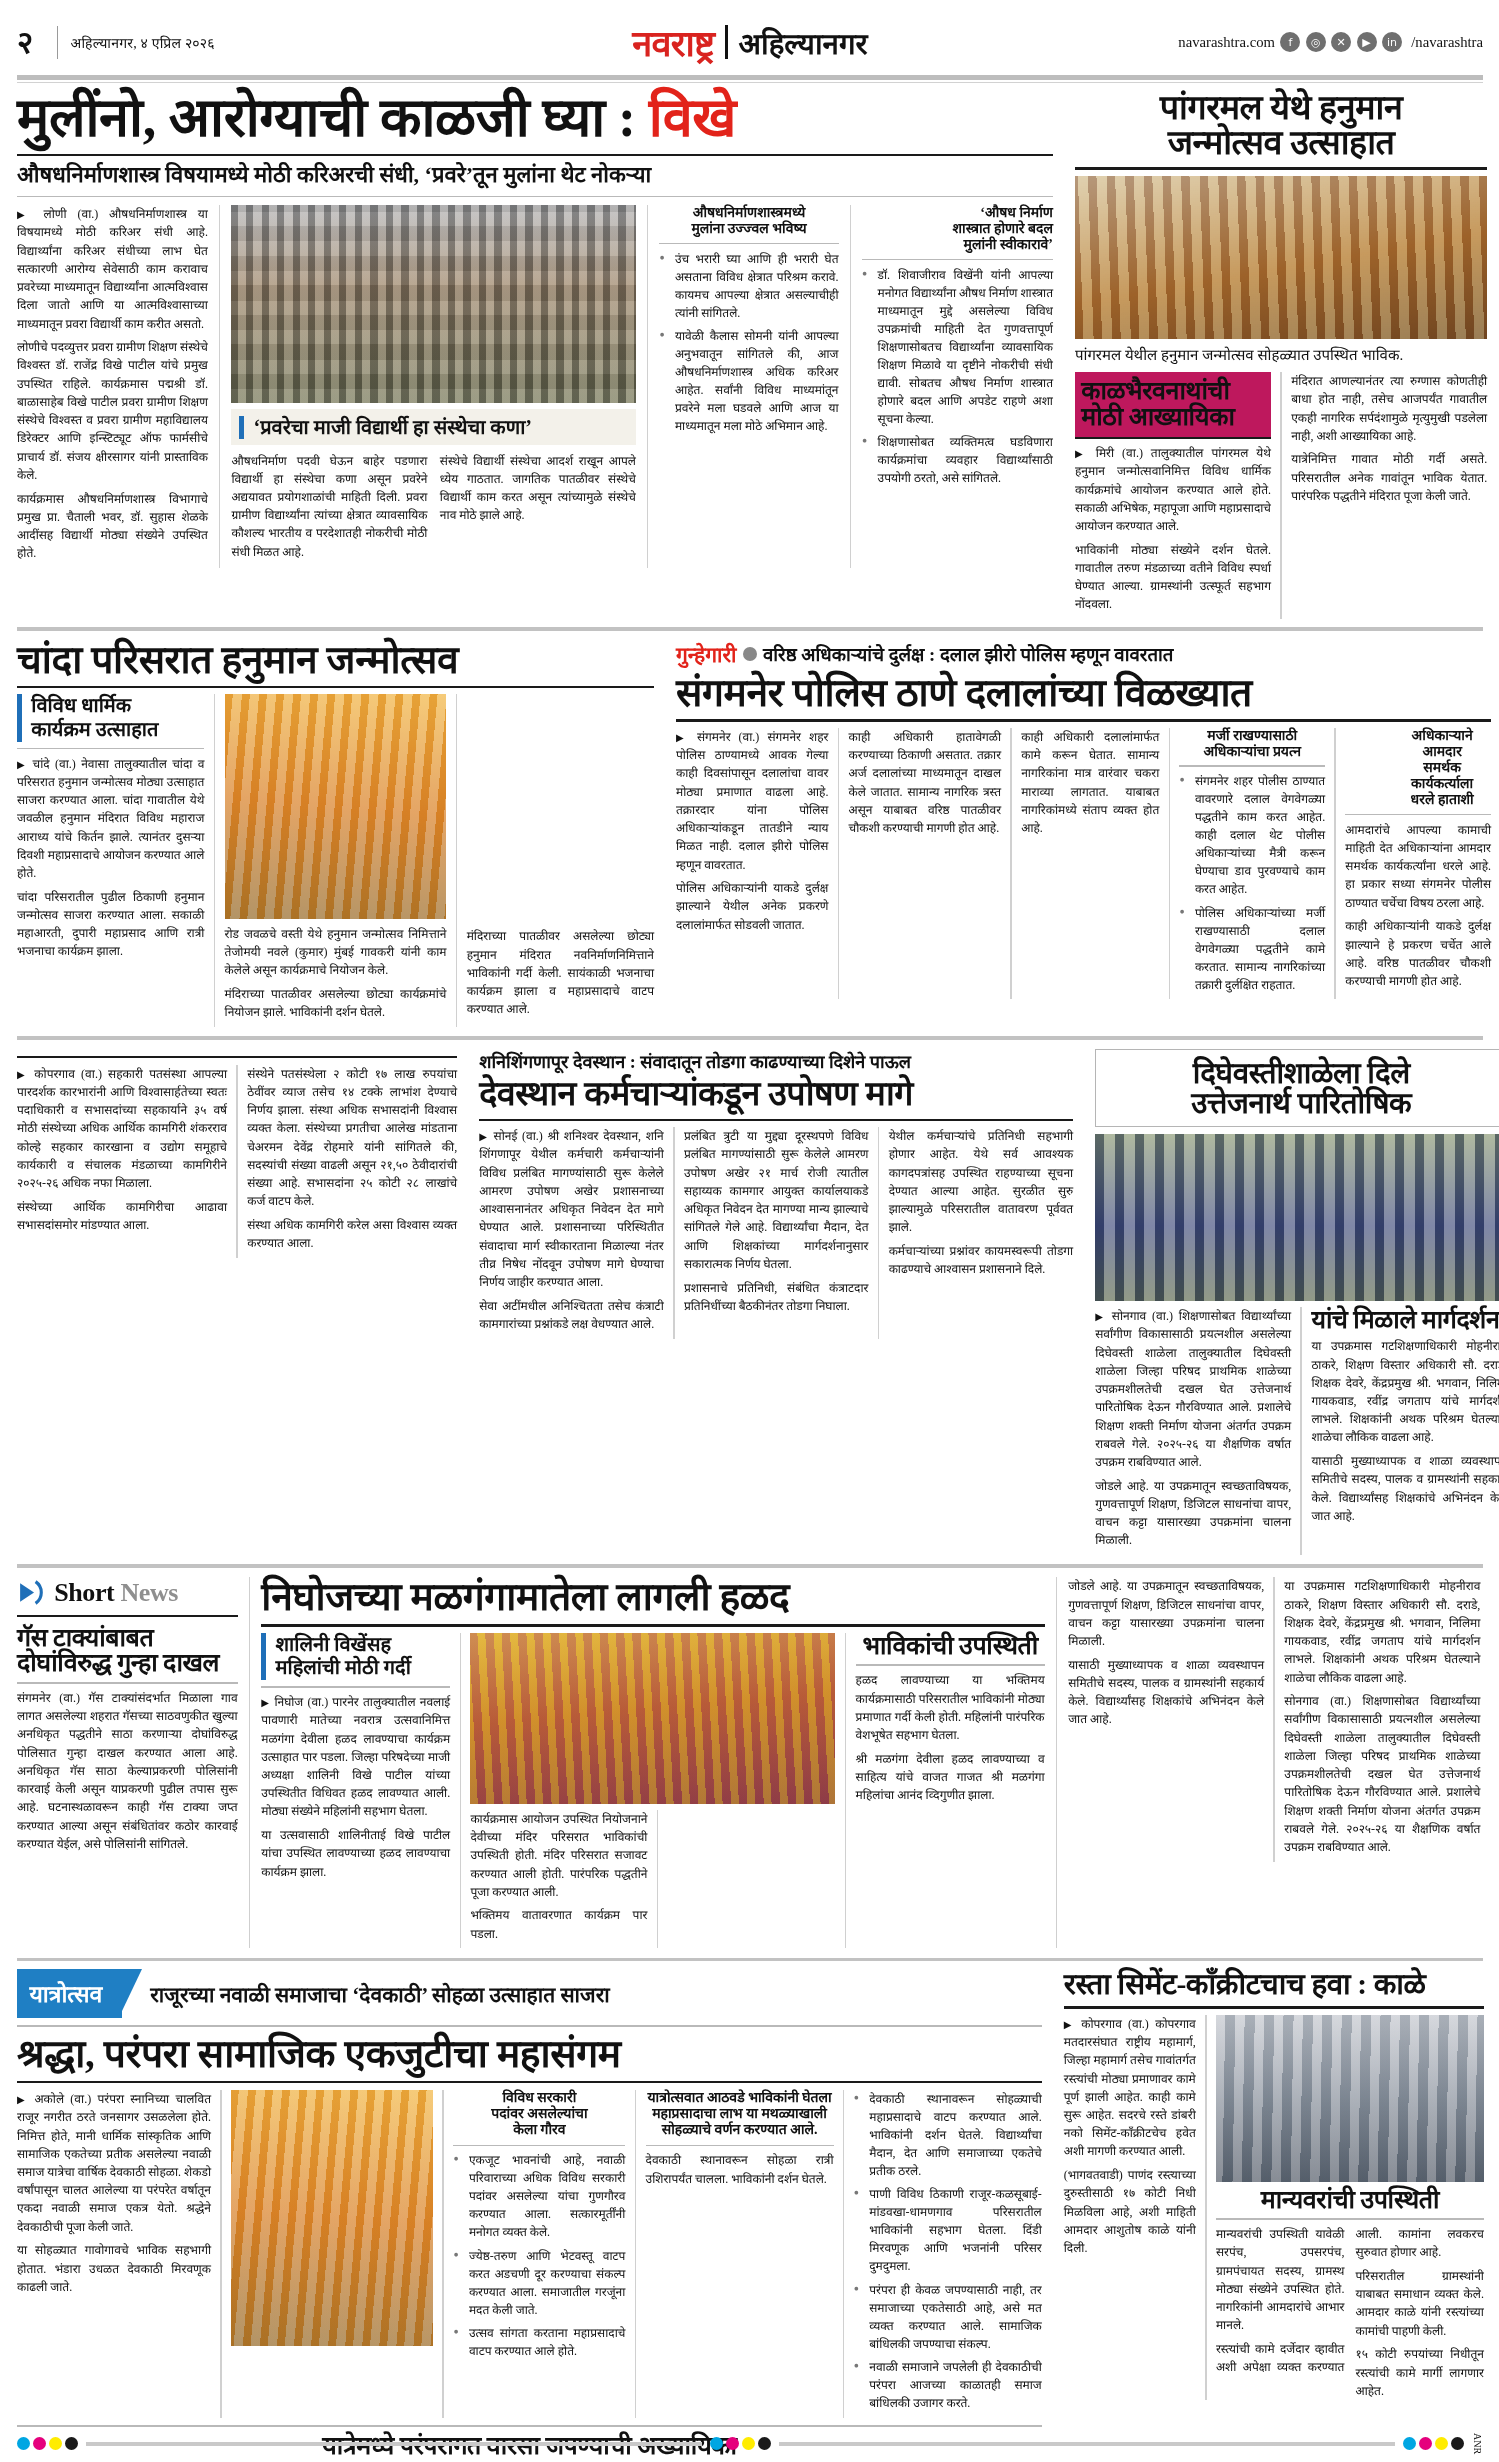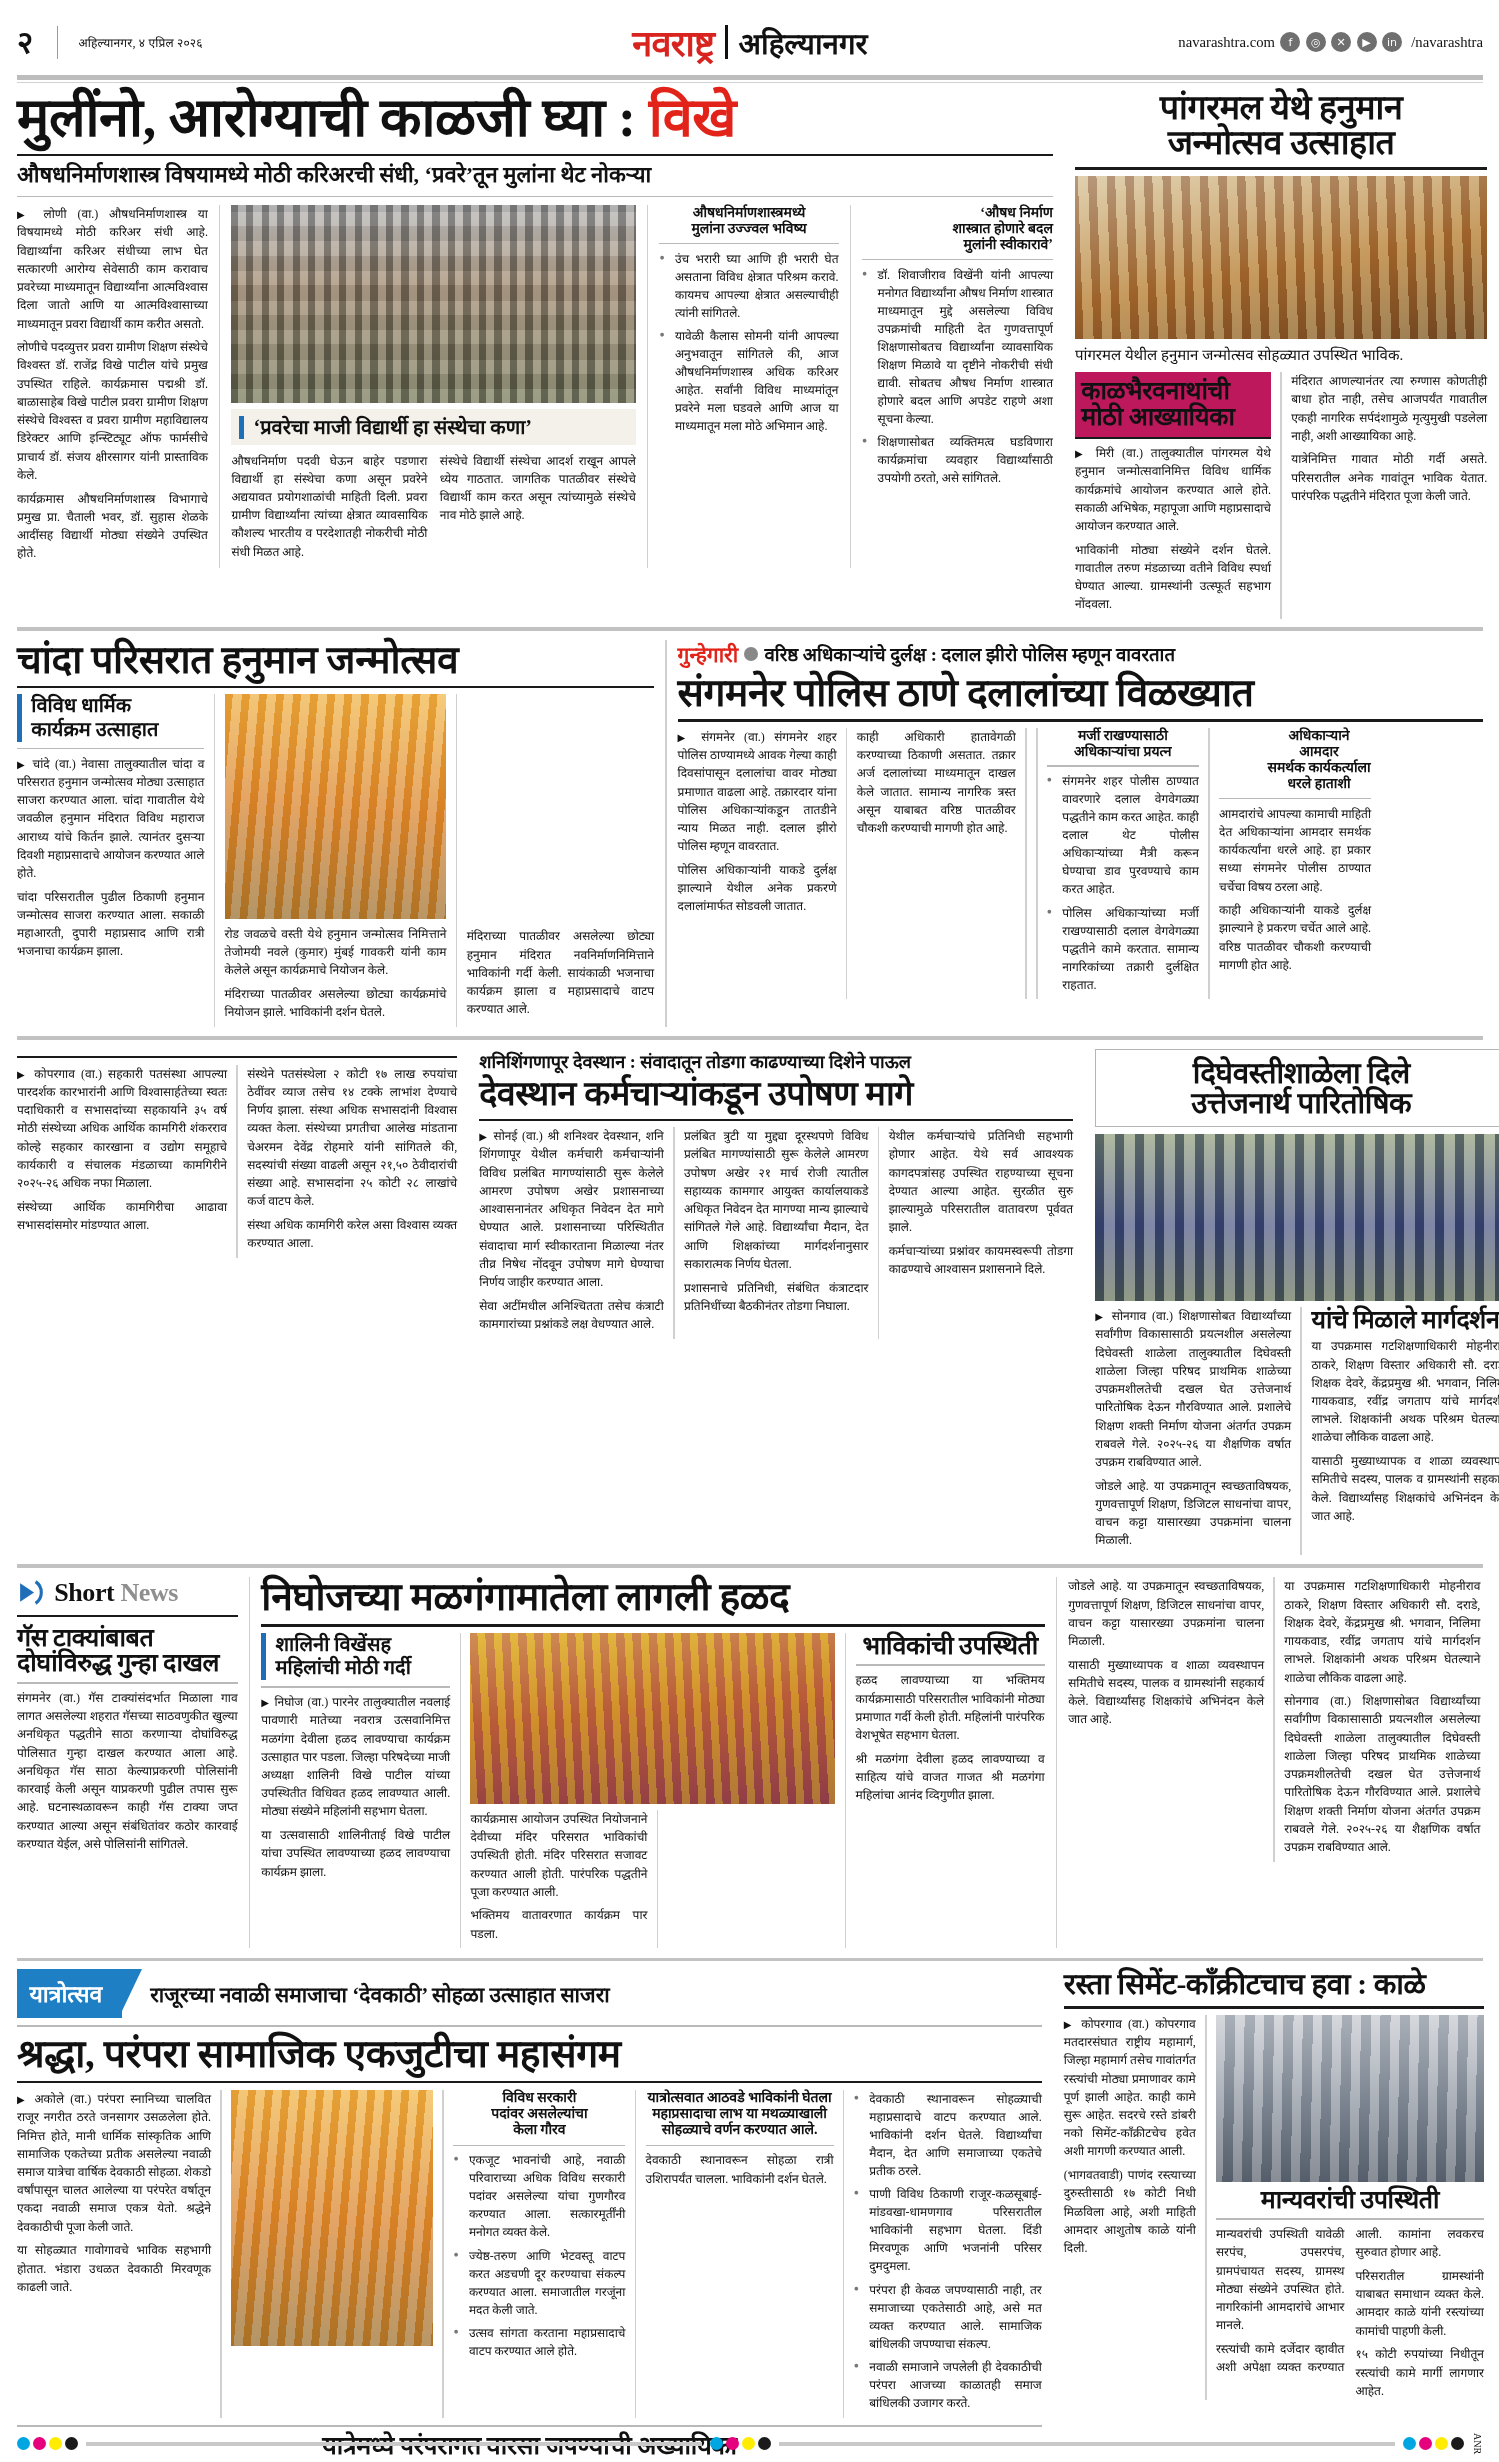--- a/index.html
+++ b/index.html
@@ -9,21 +9,21 @@
     font-family:"Liberation Serif", serif;
     color:#111; position:relative; overflow:hidden;
   }
   .page { width:1500px; height:2462px; padding:14px 17px 0 17px; position:relative; }
 
   
   .masthead { display:flex; align-items:center; height:56px; }
   .mh-left { display:flex; align-items:center; gap:12.4px; width:404px; }
   .pageno { font-size:31px; font-weight:700; font-family:"Liberation Serif",serif; line-height:1; padding-right:11px; }
   .mh-sep { width:1.6px; height:33px; background:#9a9a9a; }
-  .mh-date { font-size:12px; letter-spacing:0.2px;margin-left:8px; }
+  .mh-date { font-size:14px; letter-spacing:0.2px; }
   .mh-center { flex:1; display:flex; align-items:center; justify-content:center; gap:11px; }
   .brand { color:#d9231f; font-size:36px; font-weight:700; letter-spacing:-0.8px; font-family:"Liberation Serif",serif; }
   .brand-bar { width:2.3px; height:34px; background:#111; }
   .edition { font-size:29.5px; font-weight:700; }
   .mh-right { width:404px; display:flex; align-items:center; justify-content:flex-end; gap:5.4px; font-size:14.7px; }
   .soc { width:20px; height:20px; border-radius:50%; background:#6f6f6f; color:#fff; display:inline-flex; align-items:center; justify-content:center; font-size:11px; font-family:"DejaVu Sans",sans-serif; }
   .mh-handle { margin-left:3.9px; font-size:14.7px; }
   .rule-thick { height:5.4px; background:#bdbdbd; margin:4.7px 0 1.6px; }
   .rule-thin { height:1.6px; background:#d2d2d2; margin-bottom:7.8px; }
 
@@ -287,20 +287,25 @@
             <p>पोलिस अधिकाऱ्यांनी याकडे दुर्लक्ष झाल्याने येथील अनेक प्रकरणे दलालांमार्फत सोडवली जातात.</p>
           </div>
         </div>
         <div class="vdiv"></div>
         <div style="width:159px;">
           <div class="body-txt">
             <p>काही अधिकारी हातावेगळी करण्याच्या ठिकाणी असतात. तक्रार अर्ज दलालांच्या माध्यमातून दाखल केले जातात. सामान्य नागरिक त्रस्त असून याबाबत वरिष्ठ पातळीवर चौकशी करण्याची मागणी होत आहे.</p>
           </div>
         </div>
         <div class="vdiv"></div>
+        <div style="width:144px;">
+          <div class="body-txt">
+            <p>काही अधिकारी दलालांमार्फत कामे करून घेतात. सामान्य नागरिकांना मात्र वारंवार चकरा माराव्या लागतात. याबाबत नागरिकांमध्ये संताप व्यक्त होत आहे.</p>
+          </div>
+        </div>
         <div class="vdiv"></div>
         <div style="width:152px;">
           <div class="kicker" style="white-space:pre-line; text-align:center;">मर्जी राखण्यासाठी
 अधिकाऱ्यांचा प्रयत्न</div>
           <div class="hr-grey" style="margin:5.4px 0 5.4px;"></div>
           <ul class="bullets">
             <li>संगमनेर शहर पोलीस ठाण्यात वावरणारे दलाल वेगवेगळ्या पद्धतीने काम करत आहेत. काही दलाल थेट पोलीस अधिकाऱ्यांच्या मैत्री करून घेण्याचा डाव पुरवण्याचे काम करत आहेत.</li>
             <li>पोलिस अधिकाऱ्यांच्या मर्जी राखण्यासाठी दलाल वेगवेगळ्या पद्धतीने कामे करतात. सामान्य नागरिकांच्या तक्रारी दुर्लक्षित राहतात.</li>
           </ul>
         </div>

